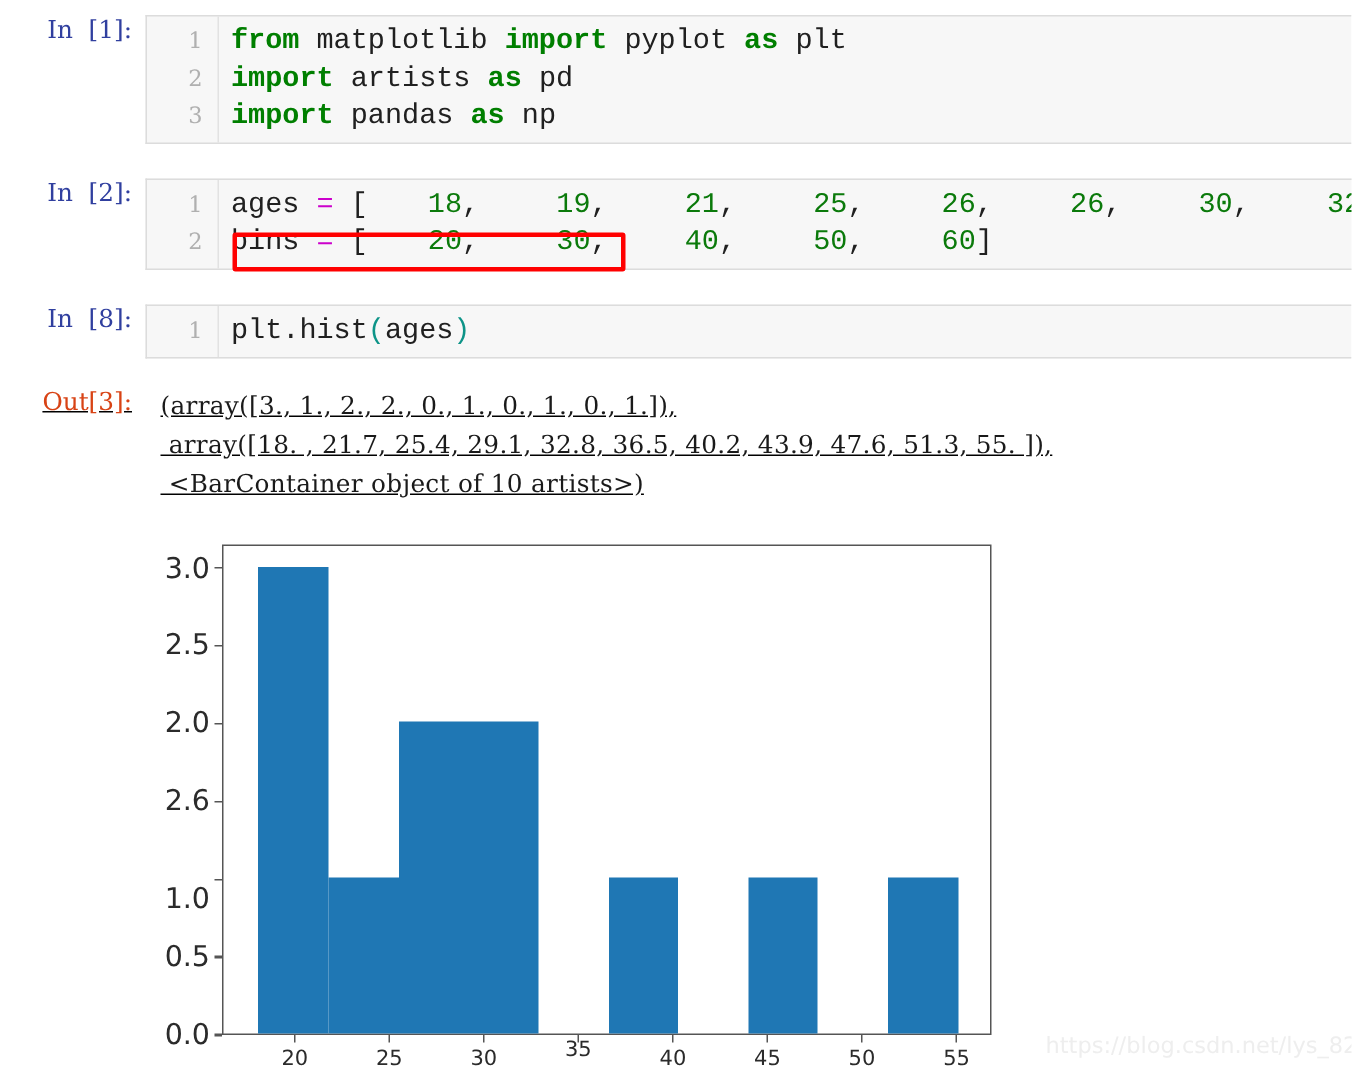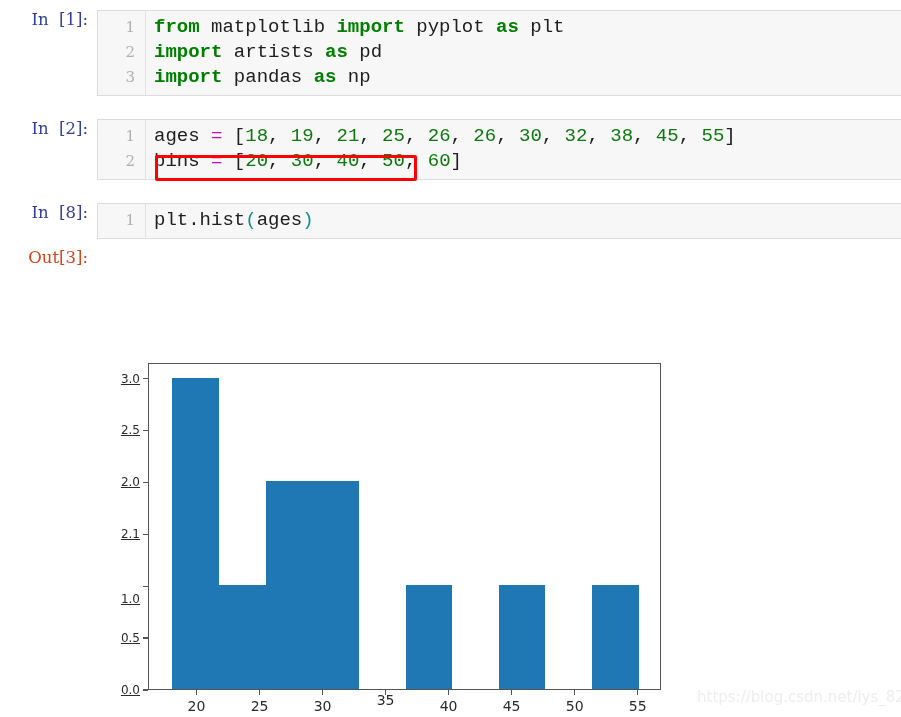--- a/index.html
+++ b/index.html
@@ -76,21 +76,21 @@
   }
   .code-text {
     flex: 1 1 auto;
     padding-left: 9px;
     font-family: Liberation Mono, monospace;
     font-size: 19px;
     color: #202020;
     white-space: pre;
   }
   .kw   { color: #007f00; font-weight: bold; }
-  .num  { color: #0b7a0b; }
+  .num  { color: #0b7a0b; margin-left: 40px; }
   .op   { color: #cc00cc; }
   .paren{ color: #0d9488; }
   .name { color: #202020; }
   .brkt { color: #202020; }
 
   
   .out-area {
     flex: 1 1 auto;
     padding-left: 10px;
     font-family: "DejaVu Serif", "Liberation Serif", serif;
@@ -139,24 +139,23 @@
   .bar {
     position: absolute;
     bottom: 0;
     background: #1f77b4;
   }
   .ytick-label {
     position: absolute;
     right: 0;
     transform: translateY(-50%);
     font-family: "DejaVu Sans", "Liberation Sans", sans-serif;
-    font-size: 12px;
+    font-size: 19px;
     color: #2b2b2b;
     white-space: pre;
-    text-decoration: underline;
   }
   .ytick-mark {
     position: absolute;
     width: 5px;
     height: 1.3px;
     background: #555555;
   }
   .xtick-label {
     position: absolute;
     transform: translateX(-50%);
@@ -203,22 +202,25 @@
         <div class="code-line" style="height: 25px;"><span class="lineno">2</span><span class="code-text"><span class="name">bins </span><span class="op">=</span><span class="name"> </span><span class="brkt">[</span><span class="num">20</span><span class="brkt">, </span><span class="num">30</span><span class="brkt">, </span><span class="num">40</span><span class="brkt">, </span><span class="num">50</span><span class="brkt">, </span><span class="num">60</span><span class="brkt">]</span></span></div>
       </div>
     </div>
     <div class="cell-row" style="top: 203px;">
       <div class="prompt in">In  [8]:</div>
       <div class="input-area">
         <div class="gutter-rule"></div>
         <div class="code-line" style="height: 25px;"><span class="lineno">1</span><span class="code-text"><span class="name">plt.hist</span><span class="paren">(</span><span class="name">ages</span><span class="paren">)</span></span></div>
       </div>
     </div>
-    <div class="cell-row" style="top: 248px;">
+    <div class="cell-row" style="top: 258px; text-decoration: underline;">
       <div class="prompt out">Out[3]:</div>
+      <div class="out-area">(array([3., 1., 2., 2., 0., 1., 0., 1., 0., 1.]),
+ array([18. , 21.7, 25.4, 29.1, 32.8, 36.5, 40.2, 43.9, 47.6, 51.3, 55. ]),
+ &lt;BarContainer object of 10 artists&gt;)</div>
     </div>
   </div>
 
 <div class="annot-box" style="left:155px; top:155px; width:262px; height:26px;"></div>
 
 <div id="chart-wrap">
   <div class="axes-frame">
     <div class="bars-layer" id="bars-layer">
         <div class="bar" style="left: 23.3182px; width: 46.6364px; height: 311.429px; background: rgb(31, 119, 180);"></div>
         <div class="bar" style="left: 69.9545px; width: 46.6364px; height: 103.81px; background: rgb(31, 119, 180);"></div>
@@ -229,21 +231,21 @@
         <div class="bar" style="left: 443.045px; width: 46.6364px; height: 103.81px; background: rgb(31, 119, 180);"></div>
       </div>
   </div>
   <div id="yticks-root">
       <div class="ytick-label" style="top: 340px; right: 761px;">0.0</div>
       <div class="ytick-mark" style="left: 143px; top: 339.35px; position: absolute;"></div>
       <div class="ytick-label" style="top: 288.095px; right: 761px;">0.5</div>
       <div class="ytick-mark" style="left: 143px; top: 287.445px; position: absolute;"></div>
       <div class="ytick-label" style="top: 249px; right: 761px;">1.0</div>
       <div class="ytick-mark" style="left: 143px; top: 235.54px; position: absolute;"></div>
-      <div class="ytick-label" style="top: 184.286px; right: 761px;">2.1</div>
+      <div class="ytick-label" style="top: 184.286px; right: 761px;">2.6</div>
       <div class="ytick-mark" style="left: 143px; top: 183.636px; position: absolute;"></div>
       <div class="ytick-label" style="top: 132.381px; right: 761px;">2.0</div>
       <div class="ytick-mark" style="left: 143px; top: 131.731px; position: absolute;"></div>
       <div class="ytick-label" style="top: 80.4762px; right: 761px;">2.5</div>
       <div class="ytick-mark" style="left: 143px; top: 79.8262px; position: absolute;"></div>
       <div class="ytick-label" style="top: 28.5714px; right: 761px;">3.0</div>
       <div class="ytick-mark" style="left: 143px; top: 27.9214px; position: absolute;"></div>
     </div>
   <div id="xticks-root">
       <div class="xtick-label" style="left: 196.527px; top: 348px;">20</div>

